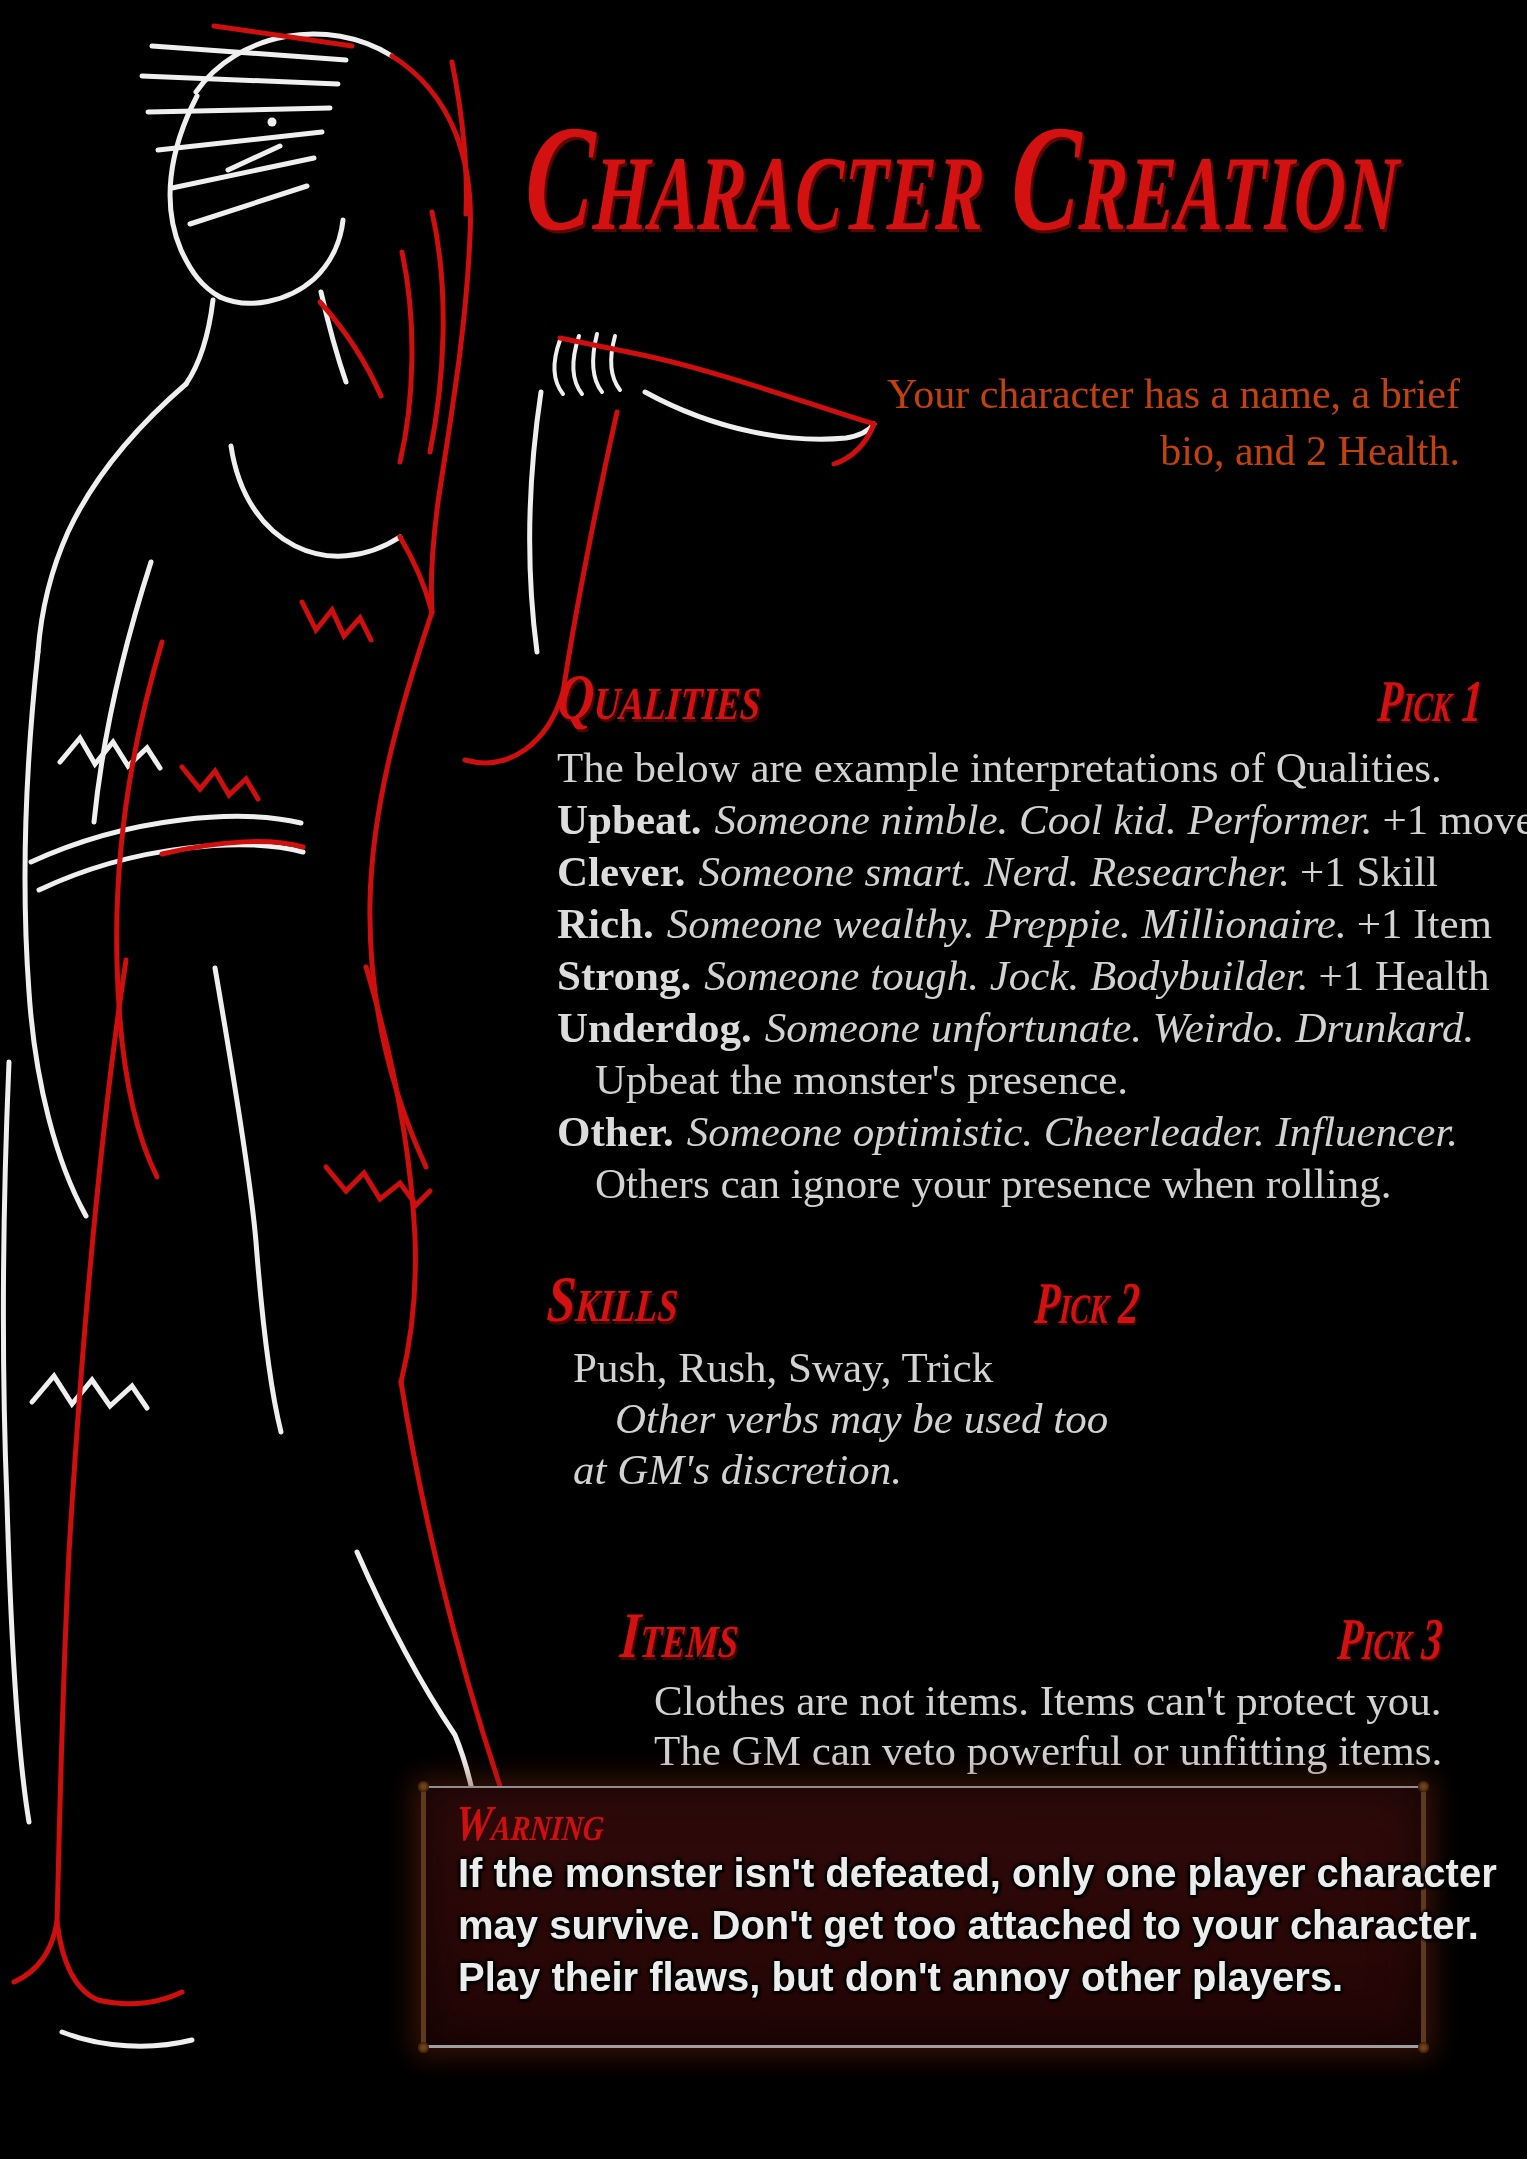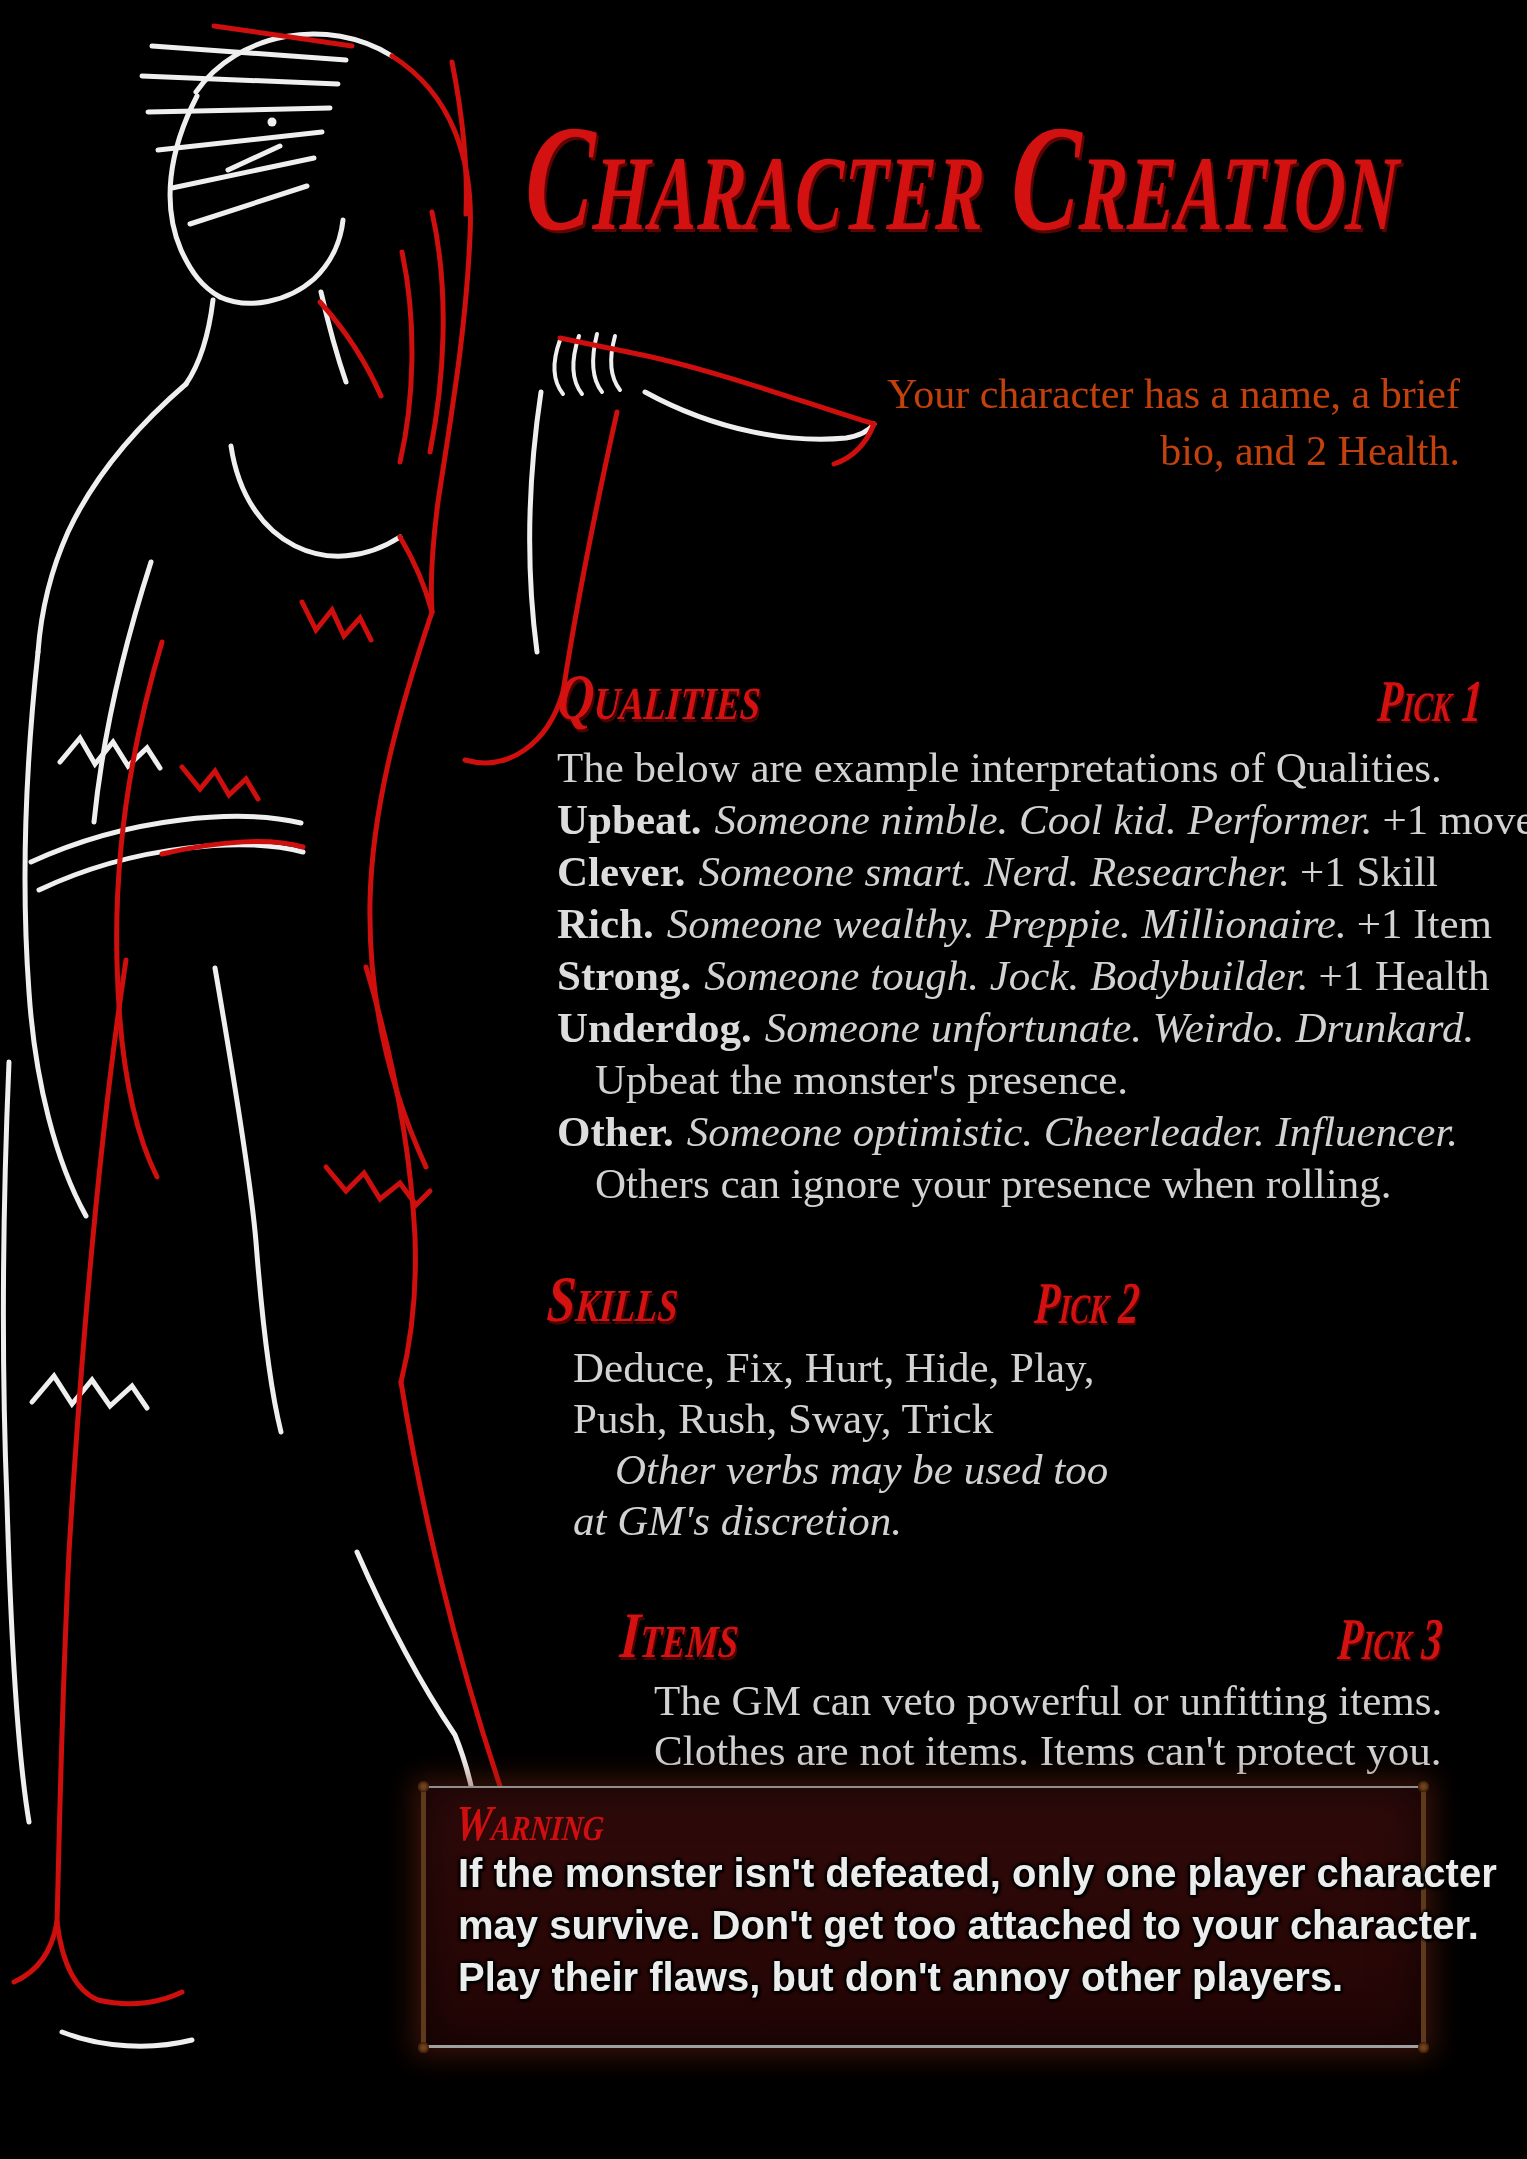--- a/index.html
+++ b/index.html
@@ -135,33 +135,32 @@
     <div class="q-note">Upbeat the monster's presence.</div>
     <div><span class="q-name">Other.</span><span class="q-desc">Someone optimistic. Cheerleader. Influencer.</span><span class="q-bonus"></span></div>
     <div class="q-note">Others can ignore your presence when rolling.</div>
   </div>
 
   <div class="txt hdr-row slasher" style="left:545px;top:1270px;width:592px;">
     <span class="hdr-label">Skills</span>
     <span class="hdr-pick">Pick 2</span>
   </div>
   <div class="txt serif" style="left:541px;top:1342px;width:700px;line-height:51px;">
-    <div>Deduce, Fix, Hurt, Hide, Play,</div>
     <div>Push, Rush, Sway, Trick</div>
     <div class="sk-note sk-ind">Other verbs may be used too</div>
     <div class="sk-note">at GM's discretion.</div>
   </div>
 
   <div class="txt hdr-row slasher" style="left:618px;top:1606px;width:822px;">
     <span class="hdr-label">Items</span>
     <span class="hdr-pick">Pick 3</span>
   </div>
   <div class="txt serif" style="left:622px;top:1676px;width:860px;line-height:50px;">
+    <div>Clothes are not items. Items can't protect you.</div>
     <div>The GM can veto powerful or unfitting items.</div>
-    <div>Clothes are not items. Items can't protect you.</div>
   </div>
 
   <div class="warnbox">
     <span class="nail tl"></span>
     <span class="nail tr"></span>
     <span class="nail bl"></span>
     <span class="nail br"></span>
     <div class="slasher warn-h">Warning</div>
     <div class="warn-line">If the monster isn't defeated, only one player character</div>
     <div class="warn-line">may survive. Don't get too attached to your character.</div>

